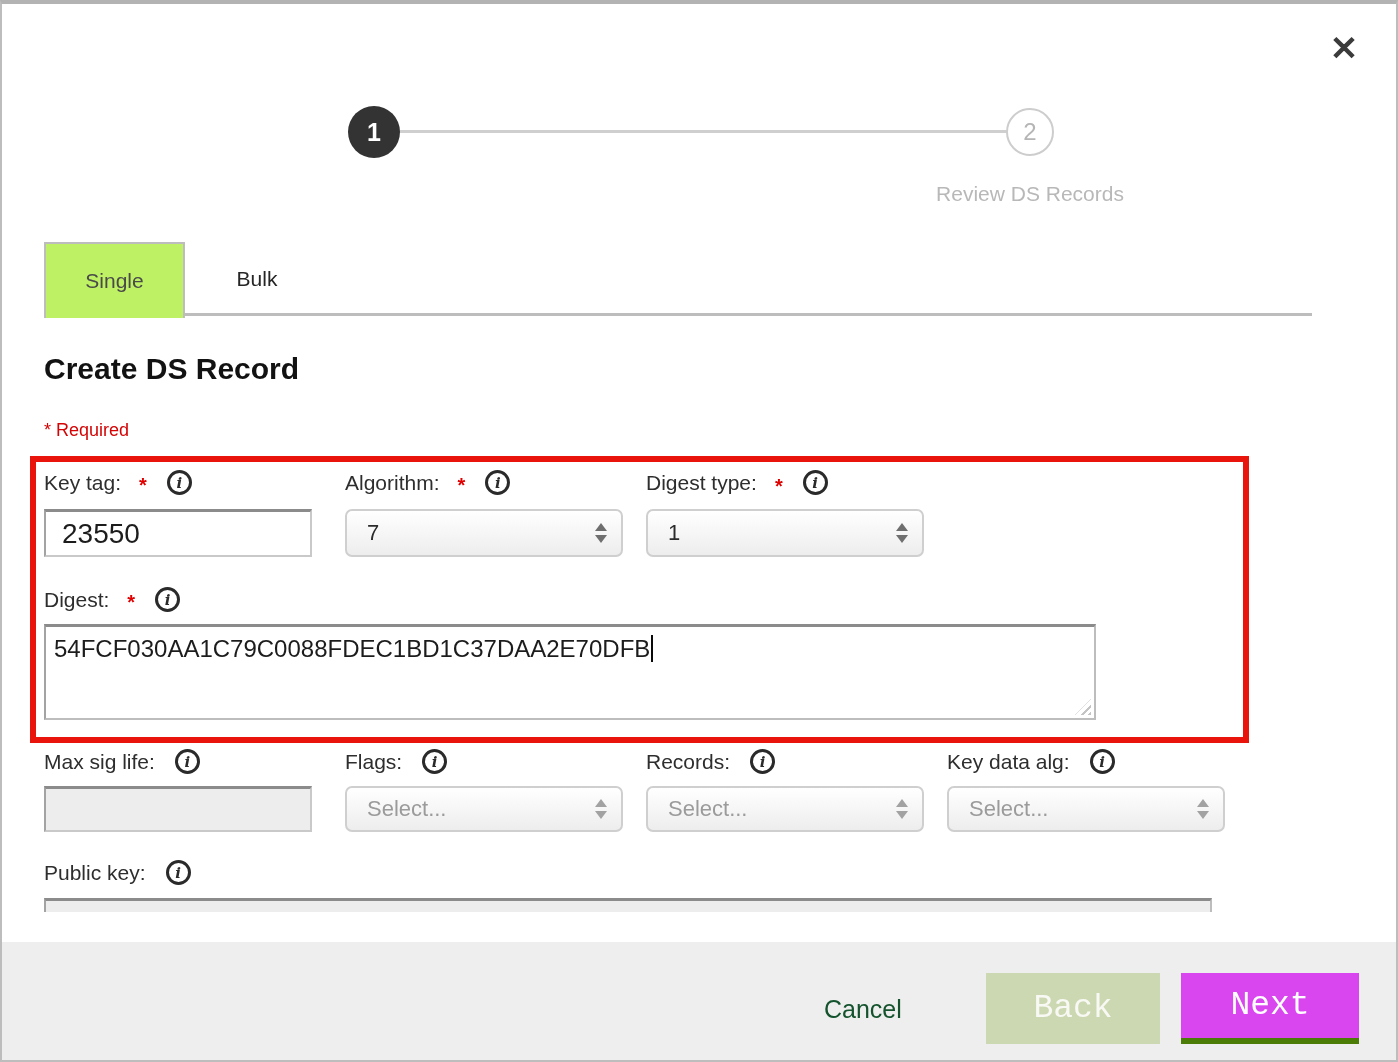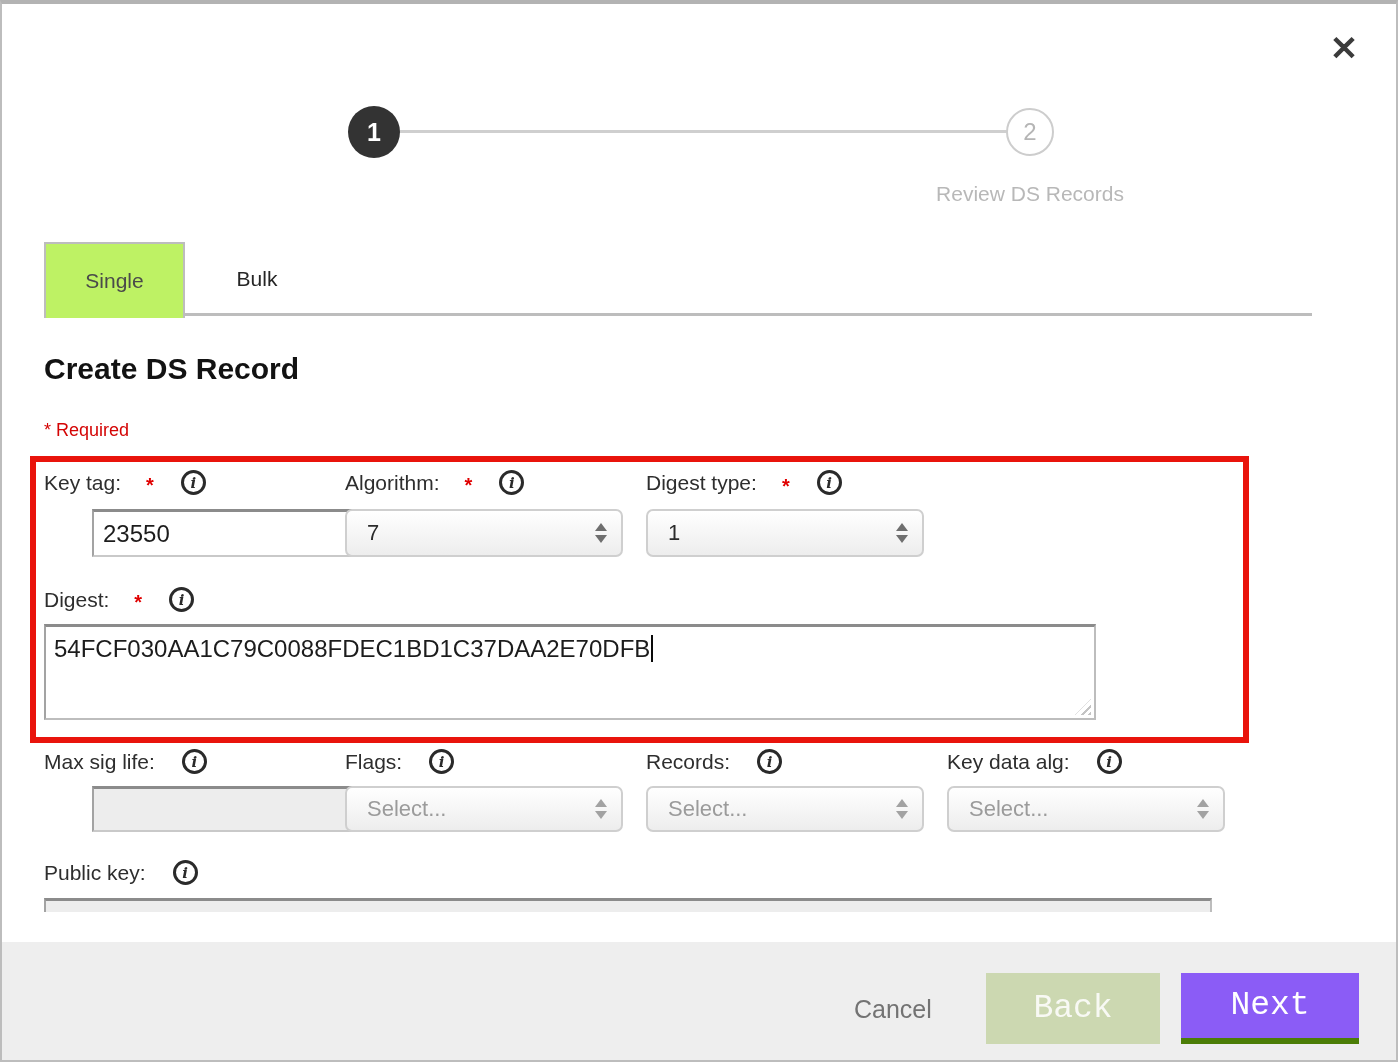--- a/index.html
+++ b/index.html
@@ -39,35 +39,35 @@
   .tab-single{left:42px;width:141px;background:#bef264;border:2px solid #bdbdbd;border-bottom:none;z-index:3;color:#4a4a4a;height:76px;}
   .tab-bulk{left:185px;width:140px;color:#262626;}
 
   .page-title{left:42px;top:348px;font-size:30px;font-weight:bold;color:#121212;}
   .required-note{left:42px;top:416px;font-size:18px;color:#d40404;}
 
   
   .annotation-box{left:28px;top:452px;width:1219px;height:287px;border:6px solid #e9140c;z-index:6;pointer-events:none;}
 
   
-  .field-label{font-size:21px;color:#2e2e2e;display:flex;align-items:center;gap:23px;white-space:nowrap;}
+  .field-label{font-size:21px;color:#2e2e2e;display:flex;align-items:center;gap:16px;white-space:nowrap;}
   .req-star{color:#e00000;font-size:20px;font-weight:bold;position:relative;top:3px;margin-left:2px;}
   .info-icon{
     width:25px;height:25px;border:3px solid #2a2a2a;border-radius:50%;
     display:inline-flex;align-items:center;justify-content:center;
     font-family:"DejaVu Serif", serif;font-style:italic;font-weight:bold;
     font-size:15px;color:#2a2a2a;flex:none;cursor:pointer;margin-left:4px;
   }
 
   
   .text-input{
     height:48px;width:268px;background:#fff;color:#1c1c1c;
     border-style:solid;border-width:3px 2px 2px 2px;
     border-color:#8b8b8b #c9c9c9 #c9c9c9 #a3a3a3;
-    font-family:"Liberation Sans", sans-serif;font-size:24px;padding:0 9px;border-radius:0;margin-left:48px;
+    font-family:"Liberation Sans", sans-serif;font-size:28px;padding:0 16px;border-radius:0;
   }
   .text-input.disabled{background:#ededed;}
 
   
   .select-box{
     height:48px;width:278px;border:2px solid #cfcfcf;border-radius:7px;
     background:linear-gradient(#ffffff,#ededed);
     display:flex;align-items:center;justify-content:space-between;
     padding:0 14px 0 20px;font-size:22px;cursor:pointer;
   }
@@ -96,24 +96,24 @@
 
   
   .public-key-area{
     left:42px;top:894px;width:1168px;height:14px;background:#ededed;
     border-style:solid;border-width:3px 2px 0 2px;
     border-color:#8b8b8b #bdbdbd transparent #a3a3a3;cursor:text;
   }
 
   
   .footer{left:0;top:938px;width:1394px;height:120px;background:#eeeeee;}
-  .cancel-link{left:846px;top:990px;font-size:25px;color:#737373;background:none;border:none;cursor:pointer;font-family:"Liberation Sans", sans-serif;}
+  .cancel-link{left:816px;top:990px;font-size:25px;color:#14532d;background:none;border:none;cursor:pointer;font-family:"Liberation Sans", sans-serif;}
   .btn{font-family:Liberation Mono, monospace;font-size:33px;border:none;cursor:pointer;display:flex;align-items:center;justify-content:center;}
   .back-btn{left:984px;top:969px;width:174px;height:71px;background:#ccd8b1;color:#f8f9f4;}
-  .next-btn{left:1179px;top:969px;width:178px;height:71px;background:#8b5cf6;border-bottom:6px solid #4b7d06;color:#ffffff;}
+  .next-btn{left:1179px;top:969px;width:178px;height:71px;background:#d946ef;border-bottom:6px solid #4b7d06;color:#ffffff;}
 </style>
 </head>
 <body>
 
 <div class="modal">
 
   <button class="abs close-btn">✕</button>
 
   <div class="abs stepper-line"></div>
   <div class="abs step-circle step-1">1</div>

